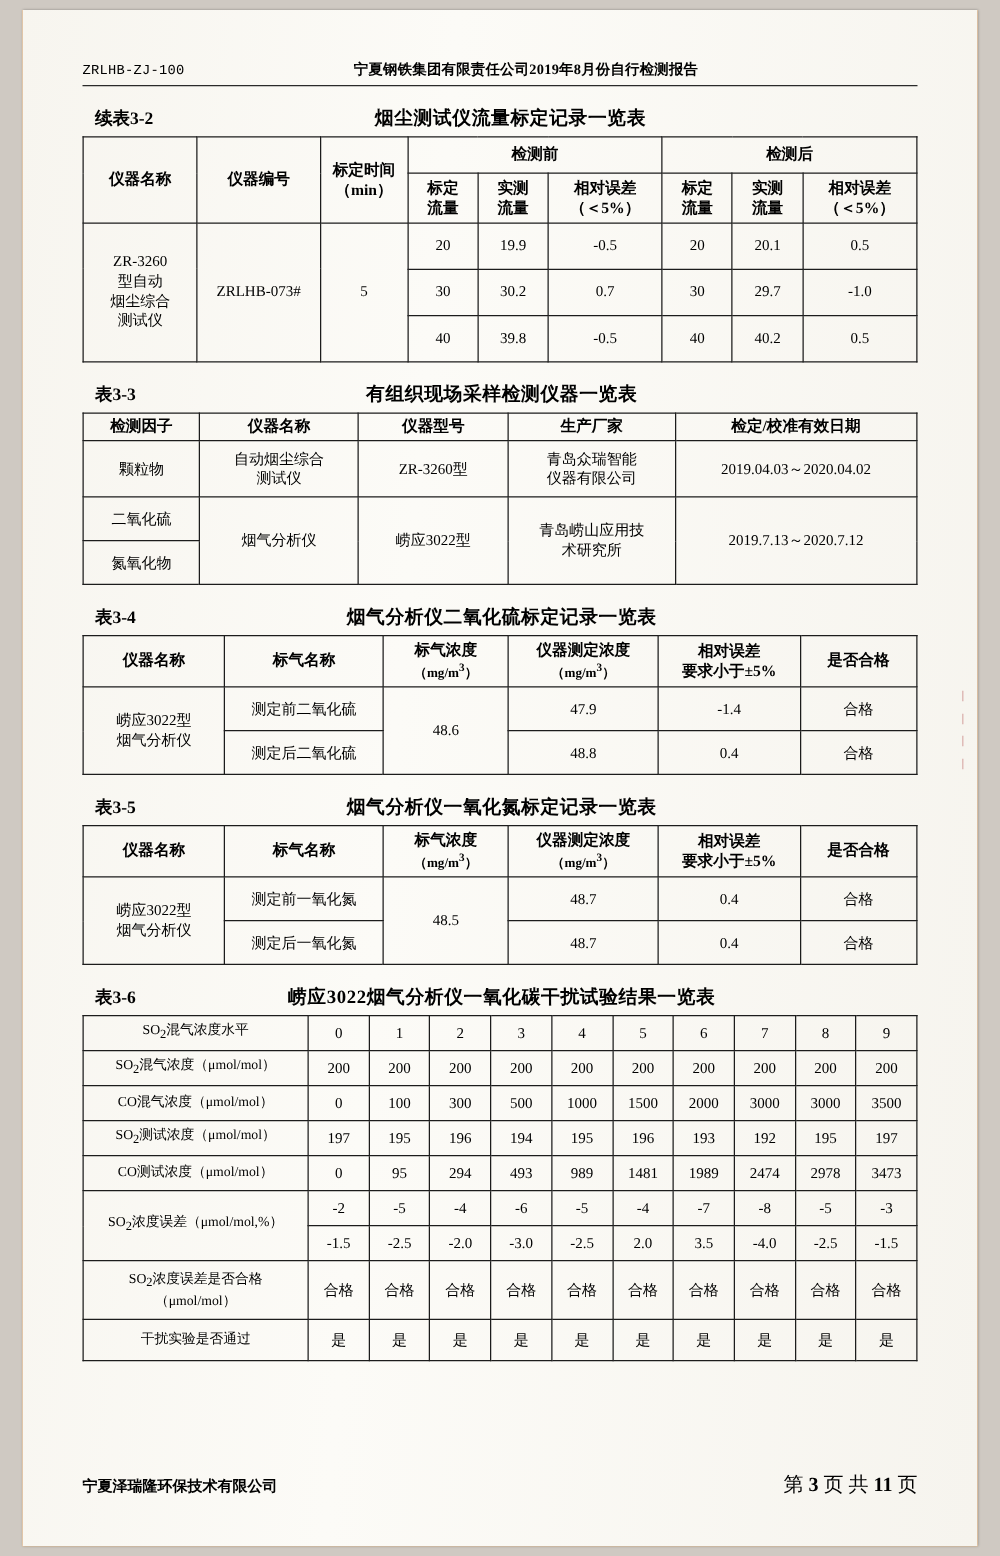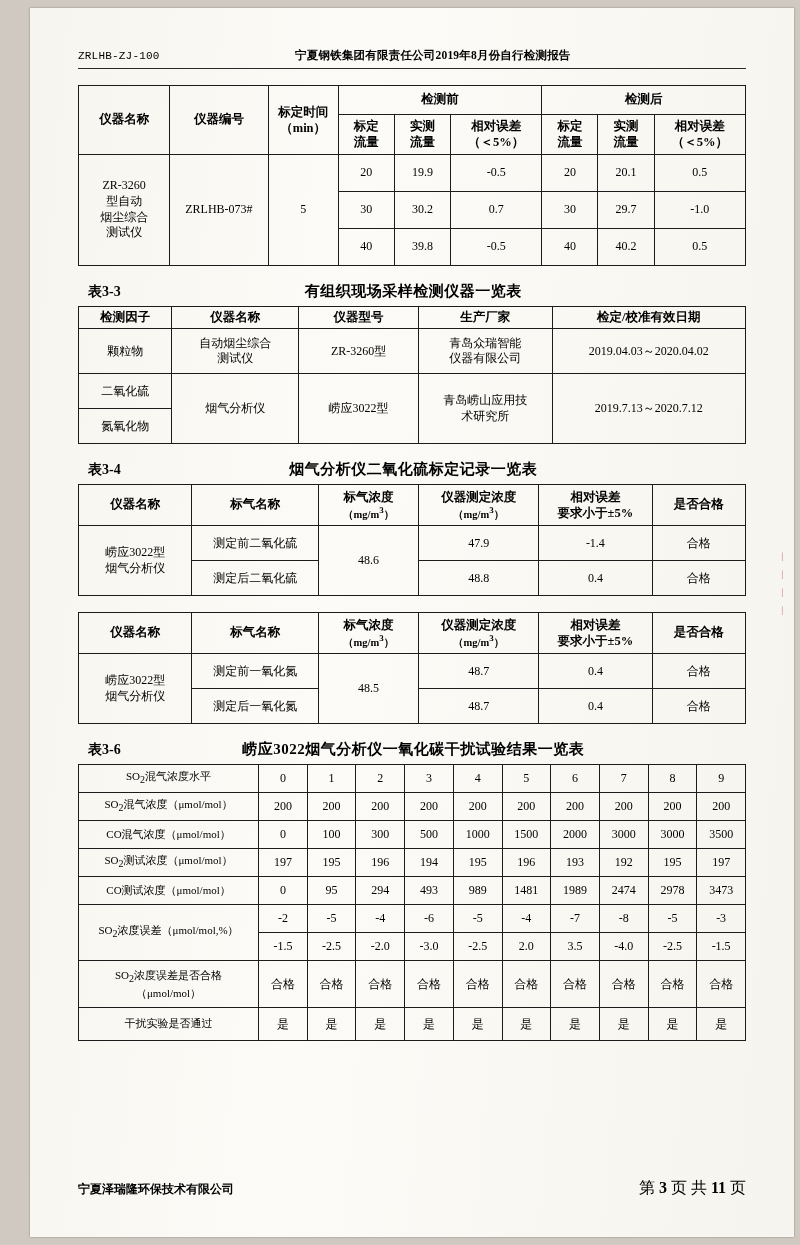--- a/index.html
+++ b/index.html
@@ -8,21 +8,21 @@
   }
   body {
     width: 800px;
     height: 1245px;
     background: #cfc9c2;
     font-family: "Liberation Serif", "DejaVu Serif", serif;
     overflow: hidden;
   }
   .page {
     position: absolute;
-    left: 30px;
+    left: 18px;
     top: 8px;
     width: 764px;
     height: 1229px;
     background: #fdba74;
     box-shadow: 0 0 2px rgba(0,0,0,0.35);
     overflow: hidden;
   }
   .paper-inner {
     position: absolute;
     left: 0; top: 0; right: 0; bottom: 0;
@@ -150,20 +150,24 @@
   <div class="paper-inner"></div>
 
   <div class="content">
 
     <div class="doc-header">
       <span class="doc-code">ZRLHB-ZJ-100</span>
       <span class="doc-title">宁夏钢铁集团有限责任公司2019年8月份自行检测报告</span>
     </div>
 
     <div class="table-block">
+      <div class="caption-row">
+        <span class="caption-num">续表3-2</span>
+        <span class="caption-text">烟尘测试仪流量标定记录一览表</span>
+      </div>
       <table class="grid t1">
         <colgroup>
           <col style="width:13%">
             <col style="width:14%">
             <col style="width:10%">
           <col style="width:8%">
             <col style="width:8%">
             <col style="width:13%">
           <col style="width:8%">
             <col style="width:8%">
@@ -340,20 +344,24 @@
           <td style="height:28px">测定后二氧化硫</td>
           <td>48.8</td>
           <td>0.4</td>
           <td>合格</td>
         </tr>
       </tbody>
         </table>
     </div>
 
     <div class="table-block">
+      <div class="caption-row">
+        <span class="caption-num">表3-5</span>
+        <span class="caption-text">烟气分析仪一氧化氮标定记录一览表</span>
+      </div>
       <table class="grid">
         <colgroup>
           <col style="width:17%">
             <col style="width:19%">
             <col style="width:15%">
           <col style="width:18%">
             <col style="width:17%">
             <col style="width:14%">
         </colgroup>
         <tbody>

